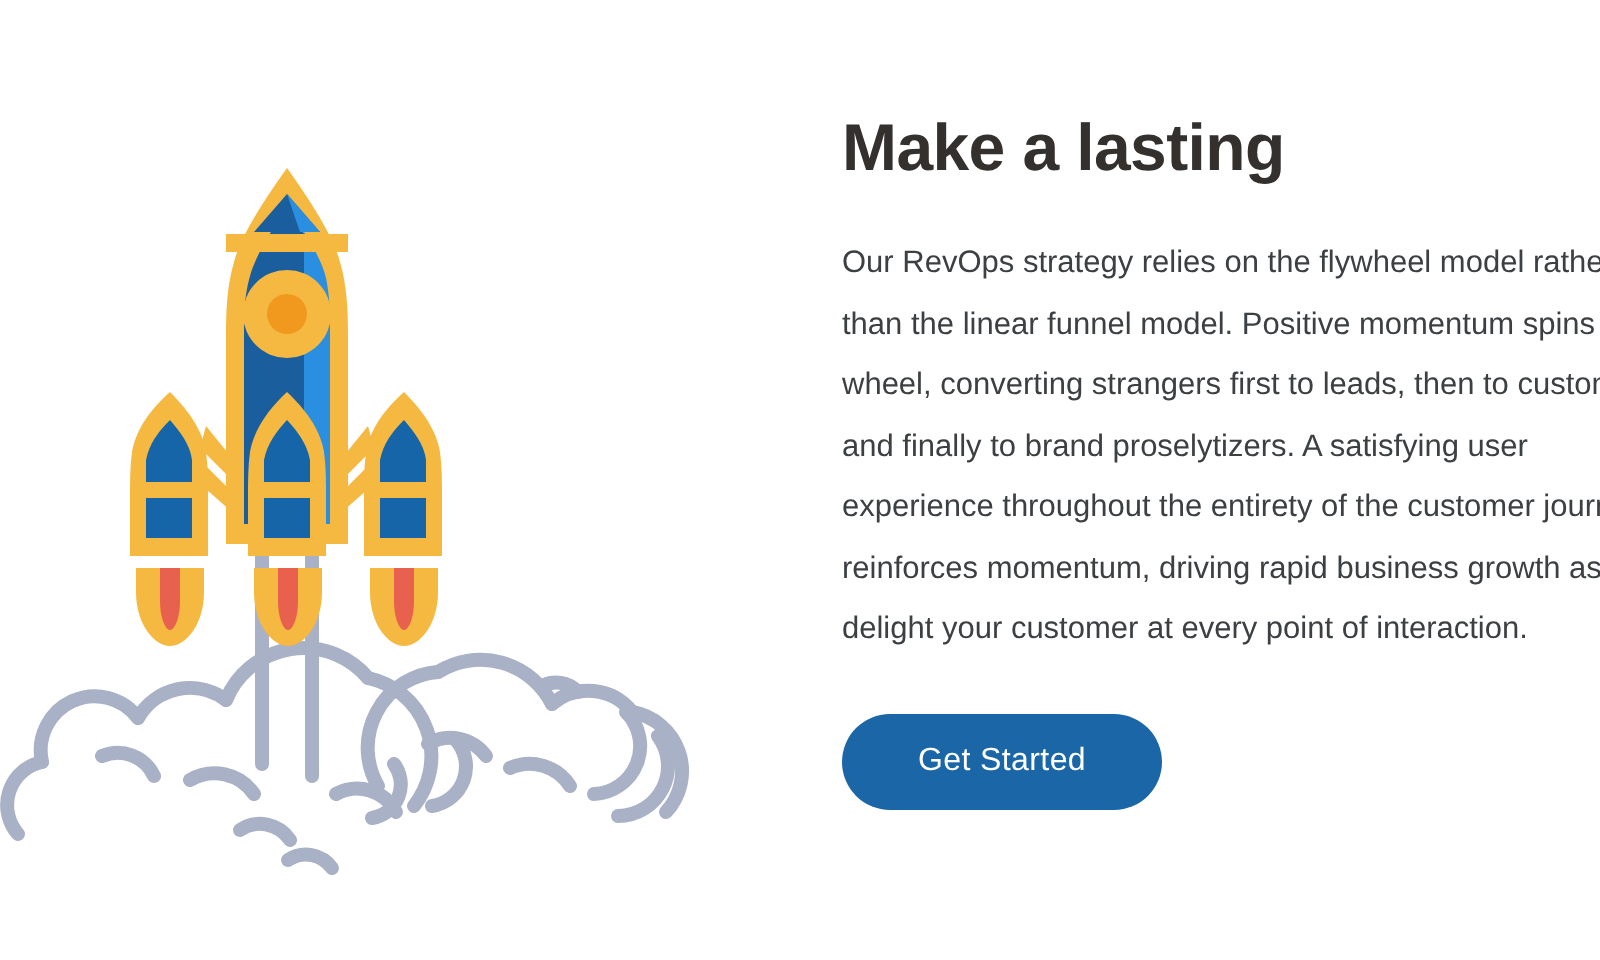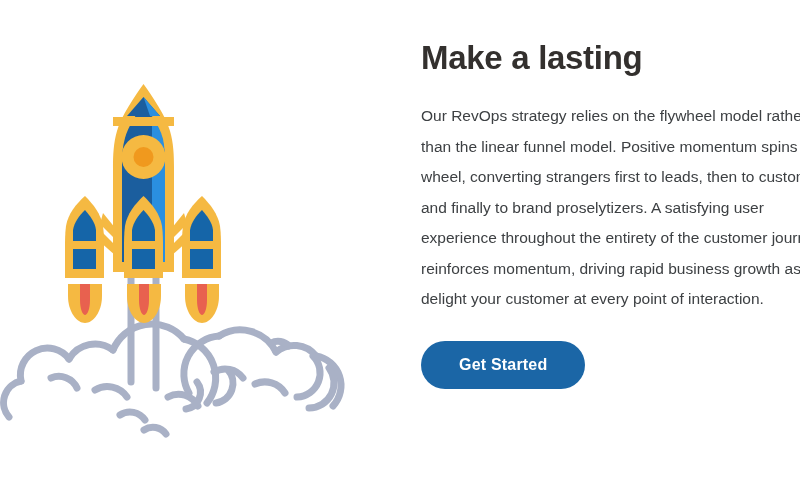--- a/index.html
+++ b/index.html
@@ -39,21 +39,21 @@
     top: 0;
     width: 400px;
     height: 480px;
     display: block;
   }
 
   
   .content-col {
     flex: 1 1 auto;
     height: 480px;
-    padding-top: 38px;
+    padding-top: 54px;
     padding-left: 21px;
     box-sizing: border-box;
     position: relative;
     overflow: hidden;
   }
 
   .headline {
     margin: 0;
     font-size: 33px;
     line-height: 39px;
@@ -81,21 +81,21 @@
     margin-top: 26px;
   }
   .cta-button {
     display: inline-block;
     border: none;
     outline: none;
     background: #1b66a6;
     color: #ffffff;
     font-family: "Liberation Sans", sans-serif;
     font-size: 16px;
-    font-weight: bold;
+    font-weight: normal;
     letter-spacing: 0.2px;
     padding: 16px 38px;
     border-radius: 999px;
     cursor: pointer;
     line-height: 1;
   }
 </style>
 </head>
 <body>
 

